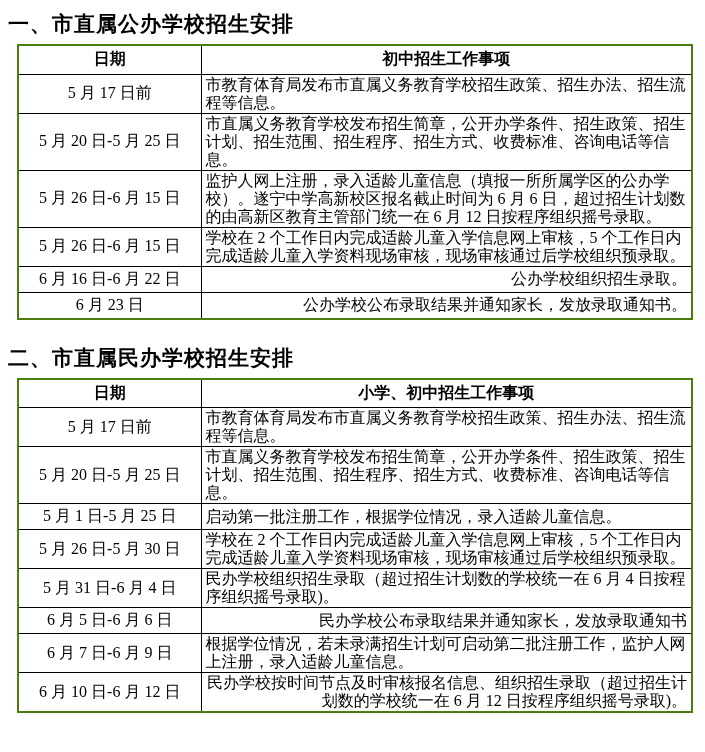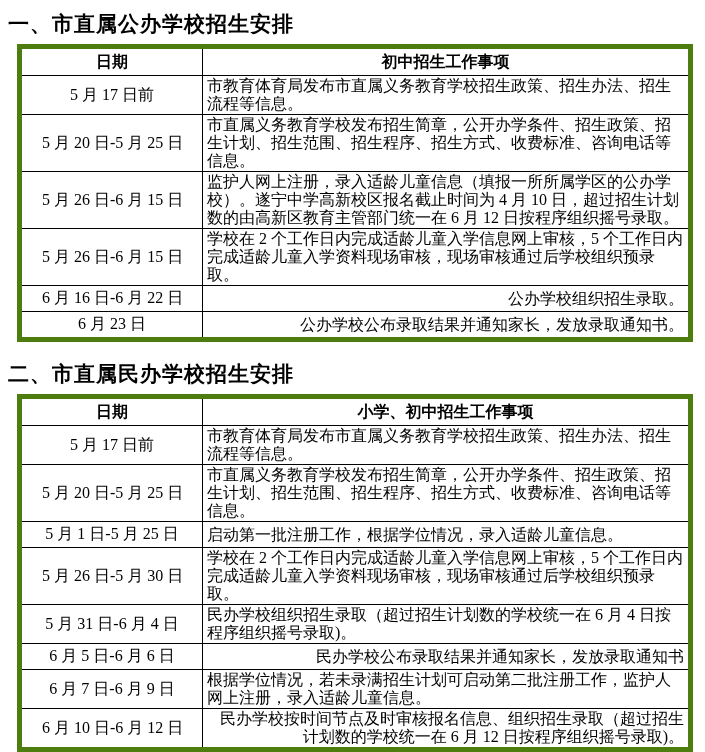--- a/index.html
+++ b/index.html
@@ -8,35 +8,35 @@
     width: 705px;
     font-family: "Liberation Serif", "DejaVu Serif", serif;
     color: #000000;
   }
   .page {
     width: 705px;
     min-height: 752px;
     background: #ffffff;
     padding: 8px 12px 8px 8px;
   }
-  .section { margin-bottom: 18px; }
+  .section { margin-bottom: 24px; }
   .section-title {
     font-family: "Liberation Sans", "DejaVu Sans", sans-serif;
     font-weight: bold;
     font-size: 21px;
     line-height: 28px;
     margin: 2px 0 6px 0;
     letter-spacing: 1px;
   }
   table.schedule {
     border-collapse: collapse;
     width: 676px;
     margin-left: 9px;
     table-layout: fixed;
-    border: 5px solid #4d7c0f;
+    border: 2px solid #4d7c0f;
   }
   table.schedule col.date-col { width: 183px; }
   table.schedule th, table.schedule td {
     border: 1px solid #000000;
     font-size: 16px;
     vertical-align: middle;
   }
   table.schedule th {
     font-weight: bold;
     text-align: center;
@@ -76,21 +76,21 @@
       <tr>
         <td class="date-cell">5 月 17 日前</td>
         <td class="task-cell">市教育体育局发布市直属义务教育学校招生政策、招生办法、招生流程等信息。</td>
       </tr>
       <tr>
         <td class="date-cell">5 月 20 日-5 月 25 日</td>
         <td class="task-cell">市直属义务教育学校发布招生简章，公开办学条件、招生政策、招生计划、招生范围、招生程序、招生方式、收费标准、咨询电话等信息。</td>
       </tr>
       <tr>
         <td class="date-cell">5 月 26 日-6 月 15 日</td>
-        <td class="task-cell">监护人网上注册，录入适龄儿童信息（填报一所所属学区的公办学校）。遂宁中学高新校区报名截止时间为 4 月 10 日，超过招生计划数的由高新区教育主管部门统一在 6 月 12 日按程序组织摇号录取。</td>
+        <td class="task-cell">监护人网上注册，录入适龄儿童信息（填报一所所属学区的公办学校）。遂宁中学高新校区报名截止时间为 6 月 6 日，超过招生计划数的由高新区教育主管部门统一在 6 月 12 日按程序组织摇号录取。</td>
       </tr>
       <tr>
         <td class="date-cell">5 月 26 日-6 月 15 日</td>
         <td class="task-cell">学校在 2 个工作日内完成适龄儿童入学信息网上审核，5 个工作日内完成适龄儿童入学资料现场审核，现场审核通过后学校组织预录取。</td>
       </tr>
       <tr class="single">
         <td class="date-cell">6 月 16 日-6 月 22 日</td>
         <td class="task-cell center">公办学校组织招生录取。</td>
       </tr>
       <tr class="single">

